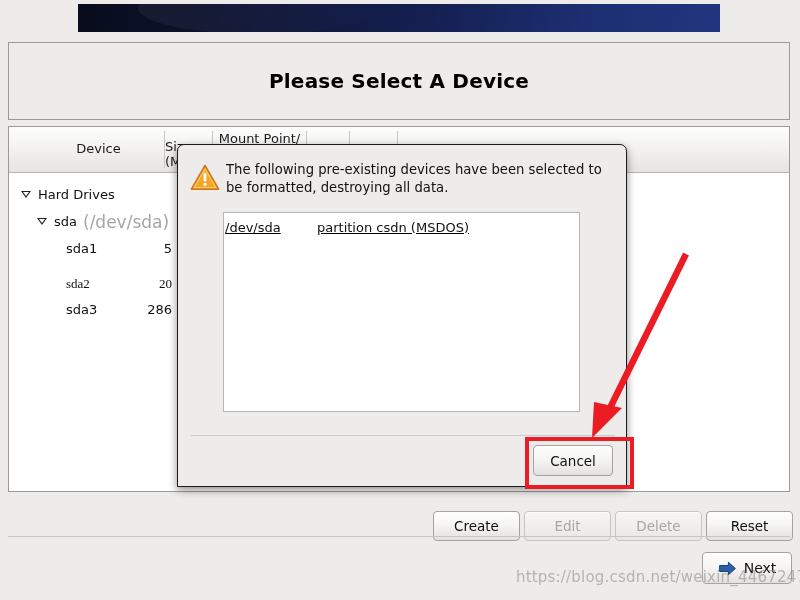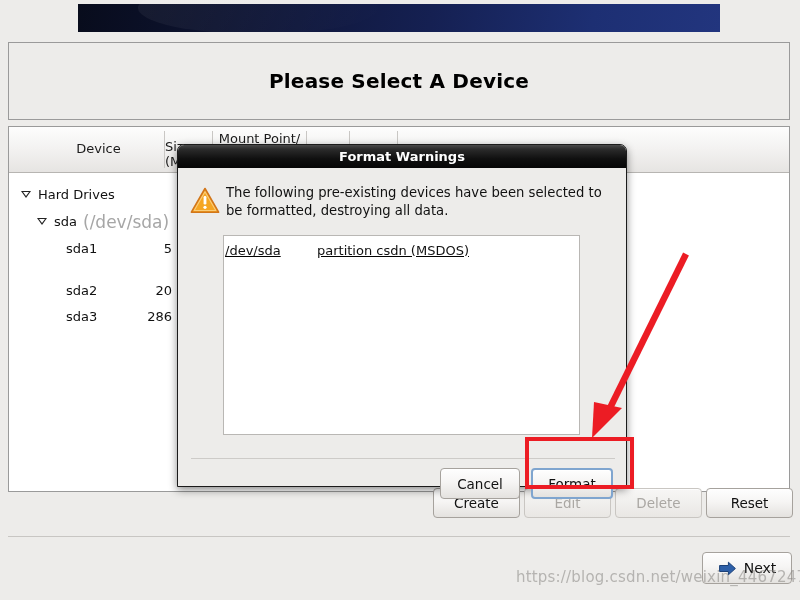--- a/index.html
+++ b/index.html
@@ -69,21 +69,21 @@
   
   .btn{
     background:linear-gradient(180deg,#fefefe 0%,#f6f5f4 45%,#e4e2df 100%);
     border:1px solid #a6a29d;border-radius:4px;
     font-family:"DejaVu Sans","Liberation Sans",sans-serif;font-size:13.5px;color:#111;
     display:flex;align-items:center;justify-content:center;box-sizing:border-box;
     box-shadow:0 1px 0 rgba(255,255,255,.75) inset;
   }
   .btn.disabled{color:#aaa7a3;border-color:#c9c6c2;
     background:linear-gradient(180deg,#f7f6f5 0%,#f0efed 50%,#e9e7e4 100%);}
-  #action-row{position:absolute;left:0;top:488px;width:800px;height:32px;}
+  #action-row{position:absolute;left:0;top:511px;width:800px;height:32px;}
   #action-row .btn{position:absolute;top:0;height:30px;}
 
   #hr-sep{position:absolute;left:8px;top:536px;width:782px;height:1px;background:#c8c6c3;}
 
   
   #nav-row{position:absolute;left:0;top:552px;width:800px;height:34px;}
   #nav-row .btn{position:absolute;top:0;height:32px;gap:7px;font-size:14px;}
   .arrow-ico{width:19px;height:15px;display:block;}
 
   
@@ -172,21 +172,21 @@
       <span class="tri"></span>
       <span class="devname">sda</span>
       <span class="devpath">(/dev/sda)</span>
     </div>
 
     <div class="trow r2" style="margin-top:4px;position:relative;">
       <span class="devname">sda1</span>
       <span class="sizecell" style="left:115px;width:48px;">5</span>
     </div>
 
-    <div class="trow r2" style="margin-top:19px;position:relative;">
+    <div class="trow r2" style="margin-top:12px;position:relative;font-family:Liberation Serif, serif;">
       <span class="devname">sda2</span>
       <span class="sizecell" style="left:107px;width:56px;">20</span>
     </div>
 
     <div class="trow r2" style="margin-top:3px;position:relative;">
       <span class="devname">sda3</span>
       <span class="sizecell" style="left:99px;width:64px;">286</span>
     </div>
   </div>
 </div>
@@ -203,23 +203,20 @@
 <div id="nav-row">
   <div class="btn" style="left:702px;width:90px;">
     <svg class="arrow-ico" viewBox="0 0 19 15">
       <path d="M10.4 1.2 L17.4 7.5 L10.4 13.8 L10.4 10.5 L1.6 10.5 L1.6 4.5 L10.4 4.5 Z" fill="#2d5fa8" stroke="#1c4178" stroke-width="1"></path>
     </svg>
     <span>Next</span>
   </div>
 </div>
 
 <div id="dialog">
-  <div id="dlg-titlebar">
-    <span>Format Warnings</span>
-  </div>
   <div id="dlg-body">
 
     <svg id="warn-icon" viewBox="0 0 30 27">
       <path d="M15 1.5 L28.6 25.2 L1.4 25.2 Z" fill="#f5a623" stroke="#d2761a" stroke-width="1.6" stroke-linejoin="round"></path>
       <path d="M15 4.8 L25.8 23.5 L4.2 23.5 Z" fill="none" stroke="#fbd38a" stroke-width="1.1" stroke-linejoin="round" opacity=".85"></path>
       <rect x="13.6" y="9" width="2.8" height="8.4" rx="1.2" fill="#fff"></rect>
       <circle cx="15" cy="20.3" r="1.6" fill="#fff"></circle>
     </svg>
 
     <div id="warn-text">The following pre-existing devices have been selected to be formatted, destroying all data.</div>
@@ -228,21 +225,20 @@
       <div class="dev-line">
         <span class="d1">/dev/sda</span>
         <span>partition csdn (MSDOS)</span>
       </div>
     </div>
 
     <div id="dlg-sep"></div>
 
     <div id="dlg-buttons">
       <div class="btn" style="width:80px;">Cancel</div>
-      <div class="btn" id="format-btn" style="width:82px;">Format</div>
     </div>
   </div>
 </div>
 
 <div id="red-box"></div>
 
 <svg id="red-arrow" viewBox="0 0 160 210">
   <line x1="126" y1="14" x2="48" y2="172" stroke="#ec1c24" stroke-width="6.5" stroke-linecap="butt"></line>
   <path d="M32 198 L62 168 L34 162 Z" fill="#ec1c24"></path>
 </svg>

